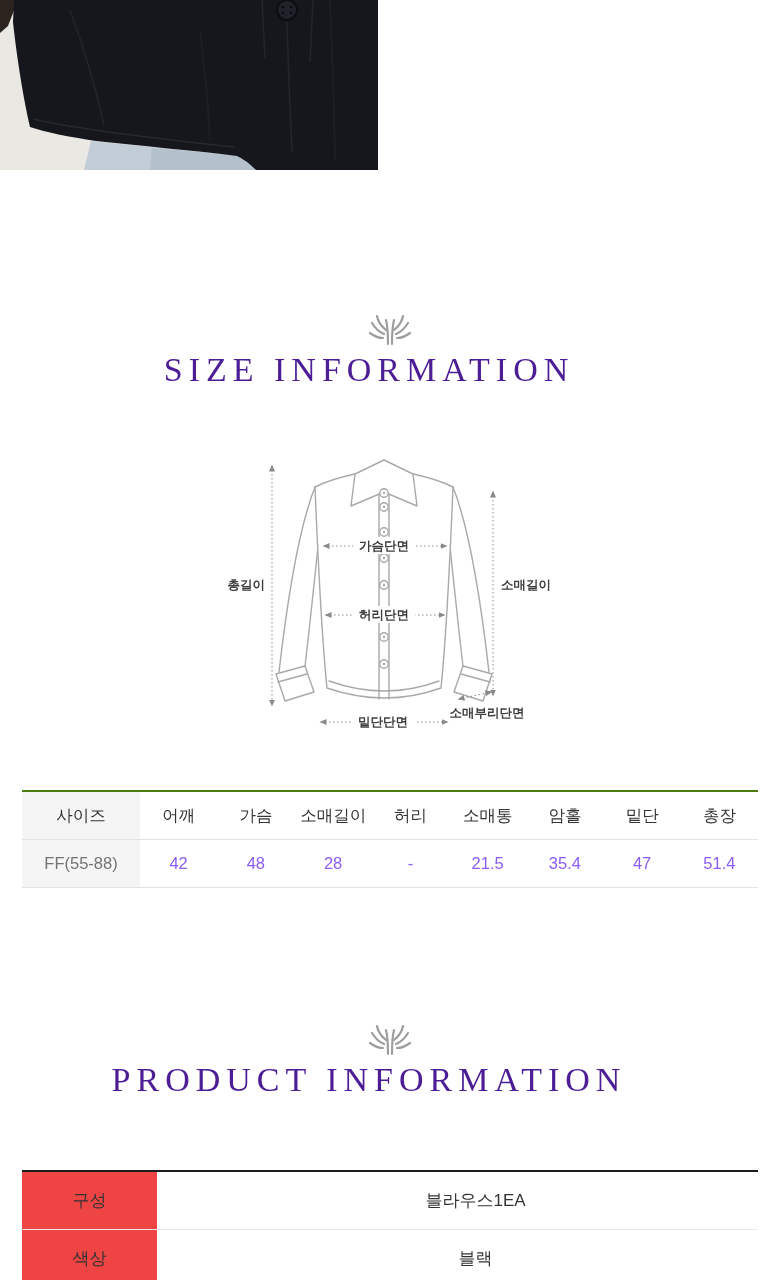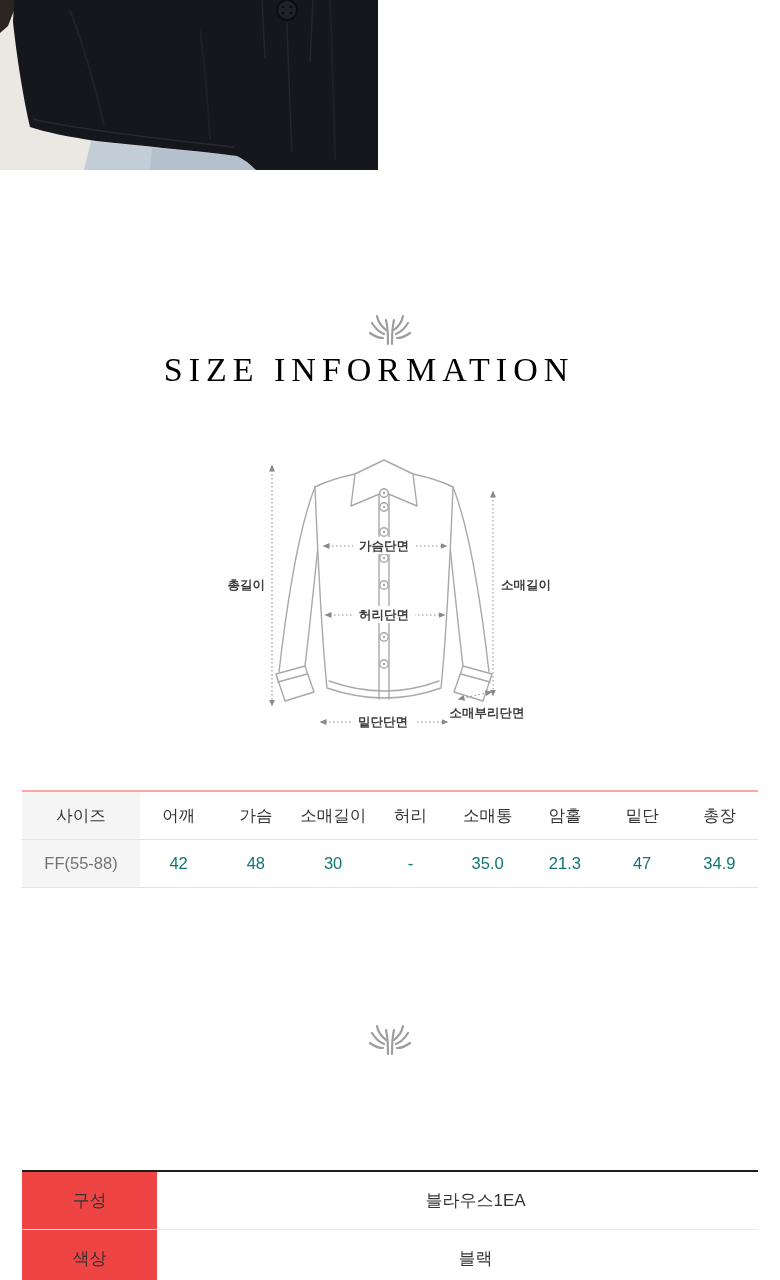--- a/index.html
+++ b/index.html
@@ -8,35 +8,35 @@
 
   
   .photo{position:absolute;left:0;top:0;width:378px;height:170px;}
 
   
   .ornament{position:absolute;left:0;width:780px;display:flex;justify-content:center;}
   .ornament.size{top:312px;}
   .ornament.product{top:1022px;}
   .section-title{position:absolute;left:0;width:738px;text-align:center;
     font-family:"Liberation Serif","DejaVu Serif",serif;font-weight:400;
-    font-size:34px;letter-spacing:6px;color:#000000;white-space:nowrap;}
+    font-size:34px;letter-spacing:6px;color:#4c1d95;white-space:nowrap;}
   .section-title.size{top:351px;}
   .section-title.product{top:1061px;}
 
   
   .diagram{position:absolute;left:215px;top:450px;width:340px;height:305px;}
   .diagram svg text{font-family:"Liberation Sans","DejaVu Sans",sans-serif;font-size:12.5px;font-weight:700;fill:#3e3e3e;}
 
   
   .size-table{position:absolute;left:22px;top:790px;width:736px;border-collapse:collapse;table-layout:fixed;
-    border-top:2px solid #fca5a5;font-size:16.5px;color:#333;}
+    border-top:2px solid #4d7c0f;font-size:16.5px;color:#333;}
   .size-table th,.size-table td{height:47px;padding:0;text-align:center;font-weight:400;
     border-bottom:1px solid #e3e3e3;}
   .size-table th{color:#333;}
-  .size-table td{color:#0f766e;}
+  .size-table td{color:#8b5cf6;}
   .size-table .colsize{width:118px;background:#f5f5f5;}
   .size-table td.colsize{color:#737373;}
 
   
   .product-table{position:absolute;left:22px;top:1170px;width:736px;border-collapse:collapse;table-layout:fixed;
     border-top:2px solid #1c1c1c;font-size:17px;color:#333;}
   .product-table td{height:57px;padding:0;border-bottom:1px solid #e9e9e9;font-weight:400;}
   .product-table .plabel{width:135px;background:#ef4444;text-align:center;}
   .product-table .pvalue{padding-left:36px;text-align:center;}
 </style>
@@ -171,44 +171,45 @@
       <th>허리</th>
       <th>소매통</th>
       <th>암홀</th>
       <th>밑단</th>
       <th>총장</th>
     </tr>
     <tr>
       <td class="colsize">FF(55-88)</td>
       <td>42</td>
       <td>48</td>
-      <td>30</td>
+      <td>28</td>
       <td>-</td>
-      <td>35.0</td>
-      <td>21.3</td>
+      <td>21.5</td>
+      <td>35.4</td>
       <td>47</td>
-      <td>34.9</td>
+      <td>51.4</td>
     </tr>
   </tbody>
     </table>
 
   <div class="ornament product">
     <svg width="48" height="34" viewBox="0 0 48 34">
       <g stroke="#9e9e9e" stroke-width="2.2" stroke-linecap="round" fill="none">
         <path d="M22,32 C22,24 22,16 20,8"></path>
         <path d="M26,32 C26,24 26,16 28,8"></path>
         <path d="M20,18 C15,14 12,10 11,4"></path>
         <path d="M18,22 C13,20 9,16 6,11"></path>
         <path d="M17,26 C12,26 8,24 4,21"></path>
         <path d="M28,18 C33,14 36,10 37,4"></path>
         <path d="M30,22 C35,20 39,16 42,11"></path>
         <path d="M31,26 C36,26 40,24 44,21"></path>
       </g>
     </svg>
   </div>
+  <div class="section-title product">PRODUCT INFORMATION</div>
 
   <table class="product-table">
     <tbody>
         <tr>
       <td class="plabel">구성</td>
       <td class="pvalue">블라우스1EA</td>
     </tr>
     <tr>
       <td class="plabel">색상</td>
       <td class="pvalue">블랙</td>

